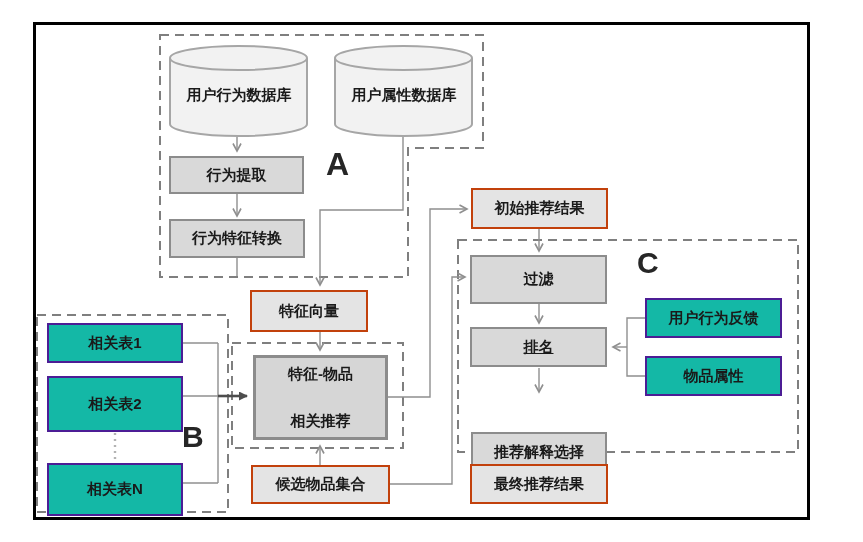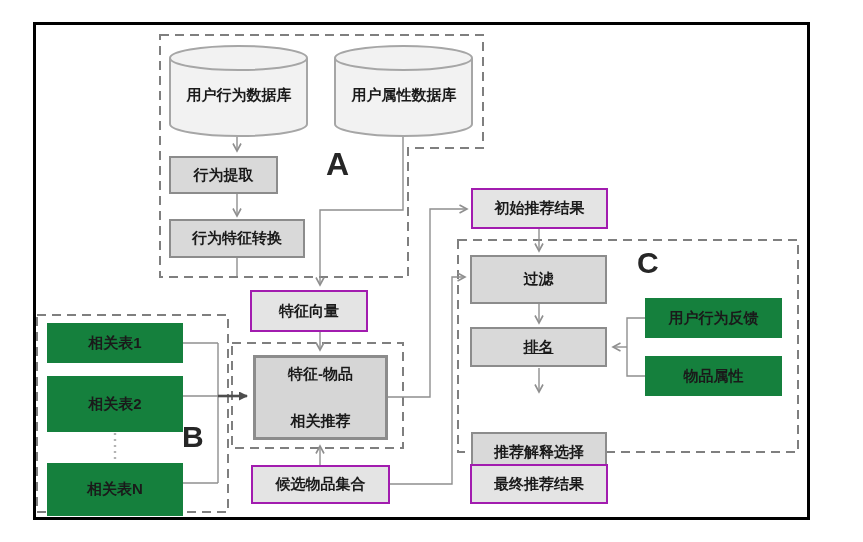--- a/index.html
+++ b/index.html
@@ -12,22 +12,22 @@
     border:3px solid #000000;box-sizing:border-box;background:#ffffff;
   }
   svg.wires{position:absolute;left:0;top:0;width:863px;height:542px;}
   .node{
     position:absolute;box-sizing:border-box;display:flex;flex-direction:column;
     align-items:center;justify-content:center;text-align:center;
     font-weight:bold;font-size:15px;color:#1a1a1a;line-height:1.25;
   }
   .node.dark{background:#d9d9d9;border:2px solid #8c8c8c;}
   .node.core{background:#d6d6d6;border:3px solid #8c8c8c;}
-  .node.mid{background:#e4e4e4;border:2px solid #a21caf;}
-  .node.light{background:#15803d;border:2px solid #15803d;}
+  .node.mid{background:#e4e4e4;border:2px solid #c2410c;}
+  .node.light{background:#14b8a6;border:2px solid #4c1d95;}
   .dbtext{
     position:absolute;display:flex;align-items:center;justify-content:center;
     font-weight:bold;font-size:15px;color:#1a1a1a;text-align:center;
   }
   .grouplabel{
     position:absolute;font-weight:bold;color:#262626;letter-spacing:0;
   }
 </style>
 </head>
 <body>
@@ -83,21 +83,21 @@
     <path d="M115,421 V461" stroke="#b3b3b3" stroke-width="2.4" stroke-dasharray="2 4" fill="none"></path>
   </svg>
 
   <div class="dbtext" style="left:174px;top:78px;width:130px;height:34px;">用户行为数据库</div>
   <div class="dbtext" style="left:339px;top:78px;width:130px;height:34px;">用户属性数据库</div>
 
   <div class="grouplabel" style="left:326px;top:146px;font-size:32px;">A</div>
   <div class="grouplabel" style="left:182px;top:420px;font-size:30px;">B</div>
   <div class="grouplabel" style="left:637px;top:246px;font-size:30px;">C</div>
 
-  <div class="node dark" style="left:169px;top:156px;width:109px;height:38px;">行为提取</div>
+  <div class="node dark" style="left:169px;top:156px;width:135px;height:38px;">行为提取</div>
 
   <div class="node dark" style="left:169px;top:219px;width:136px;height:39px;">行为特征转换</div>
 
   <div class="node mid" style="left:250px;top:290px;width:118px;height:42px;">特征向量</div>
 
   <div class="node core" style="left:253px;top:355px;width:135px;height:85px;gap:28px;">
     <span>特征-物品</span>
     <span>相关推荐</span>
   </div>
 

